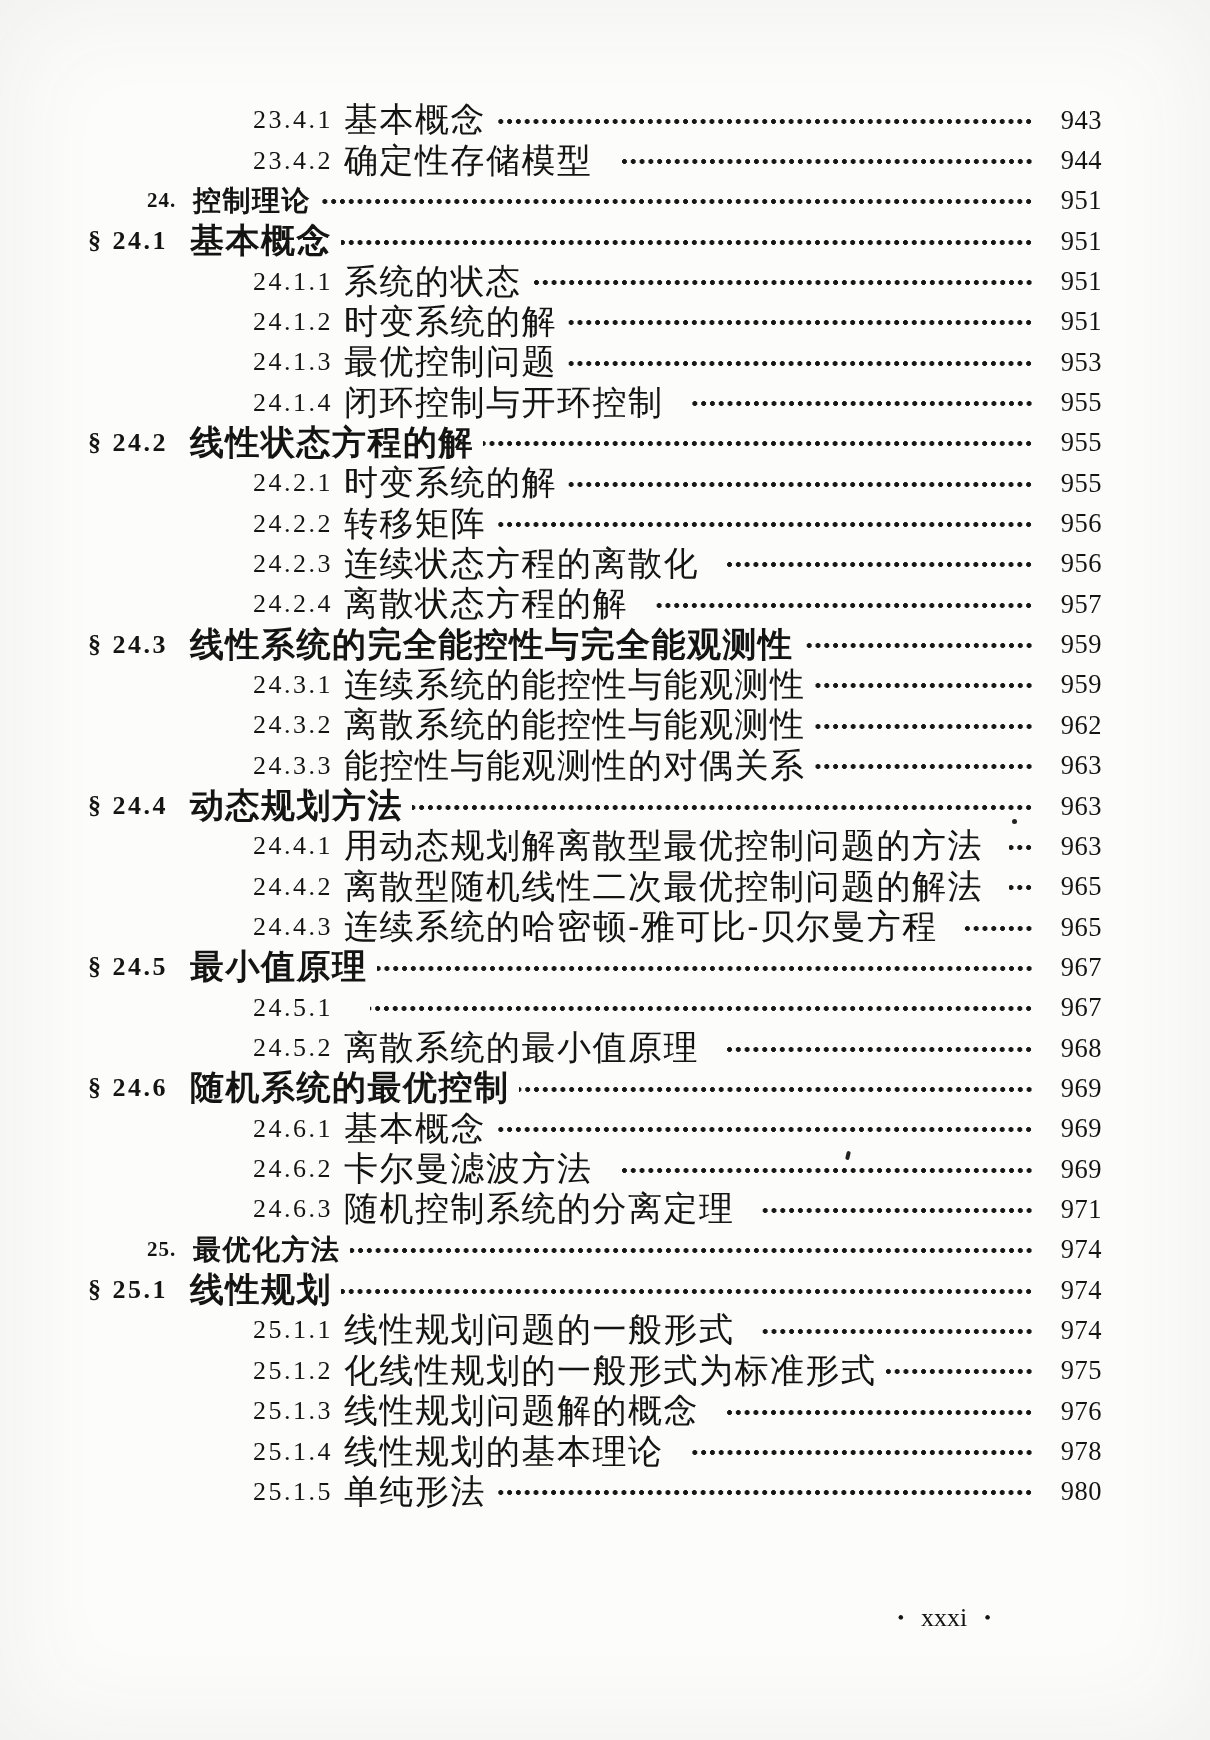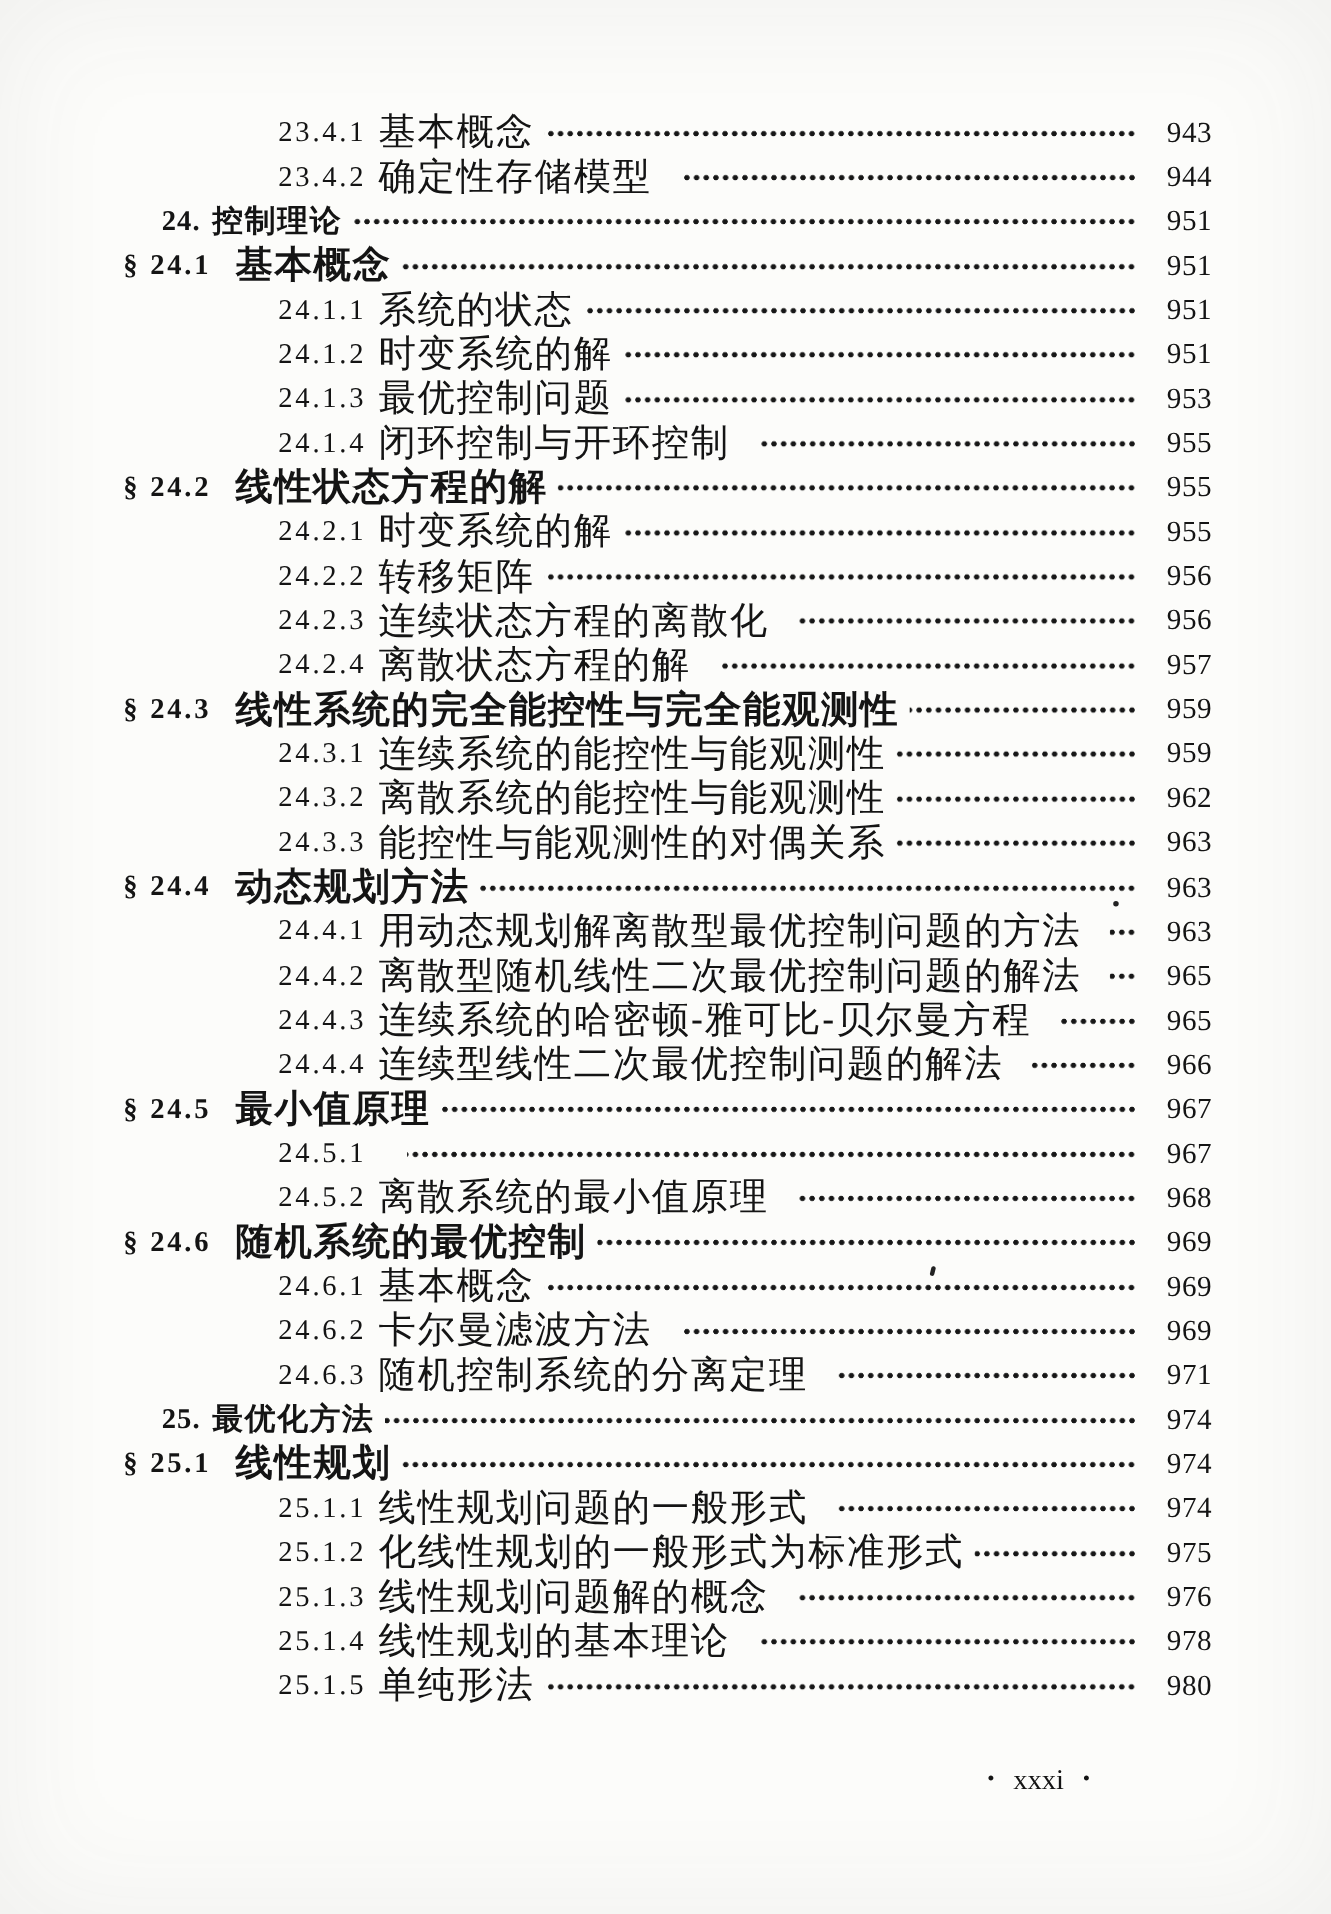--- a/index.html
+++ b/index.html
@@ -30,23 +30,23 @@
     letter-spacing:2.5px;
     white-space:pre;
   }
   .title {
     flex:0 0 auto;
     font-size:34px;
     letter-spacing:1.5px;
     white-space:pre;
   }
   .lvl-chapter { padding-left:147px; }
-  .lvl-chapter .num { width:46px; font-weight:bold; font-size:26px; letter-spacing:1px; }
+  .lvl-chapter .num { width:46px; font-weight:bold; font-size:21px; letter-spacing:1px; }
   .lvl-chapter .title { font-weight:bold; font-size:28px; }
-  .lvl-section { padding-left:112px; }
+  .lvl-section { padding-left:88px; }
   .lvl-section .num { width:102px; font-weight:bold; }
   .lvl-section .title { font-weight:bold; }
   .lvl-sub { padding-left:253px; }
   .lvl-sub .num { width:91px; }
   .leader {
     flex:1 1 auto;
     height:13px;
     margin:2px 5px 0 9px;
     background-image: radial-gradient(circle at center, #161616 2.15px, rgba(0,0,0,0) 2.75px);
     background-size: 8.8px 13px;
@@ -209,26 +209,20 @@
     <span class="title">离散型随机线性二次最优控制问题的解法</span>
     <span class="leader"></span>
     <span class="pageno">965</span>
   </div>
       <div class="row lvl-sub wide-gap">
     <span class="num">24.4.3</span>
     <span class="title">连续系统的哈密顿-雅可比-贝尔曼方程</span>
     <span class="leader"></span>
     <span class="pageno">965</span>
   </div>
-      <div class="row lvl-sub wide-gap">
-    <span class="num">24.4.4</span>
-    <span class="title">连续型线性二次最优控制问题的解法</span>
-    <span class="leader"></span>
-    <span class="pageno">966</span>
-  </div>
       <div class="row lvl-section">
     <span class="num">§ 24.5</span>
     <span class="title">最小值原理</span>
     <span class="leader"></span>
     <span class="pageno">967</span>
   </div>
       <div class="row lvl-sub wide-gap">
     <span class="num">24.5.1</span>
     <span class="leader"></span>
     <span class="pageno">967</span>

